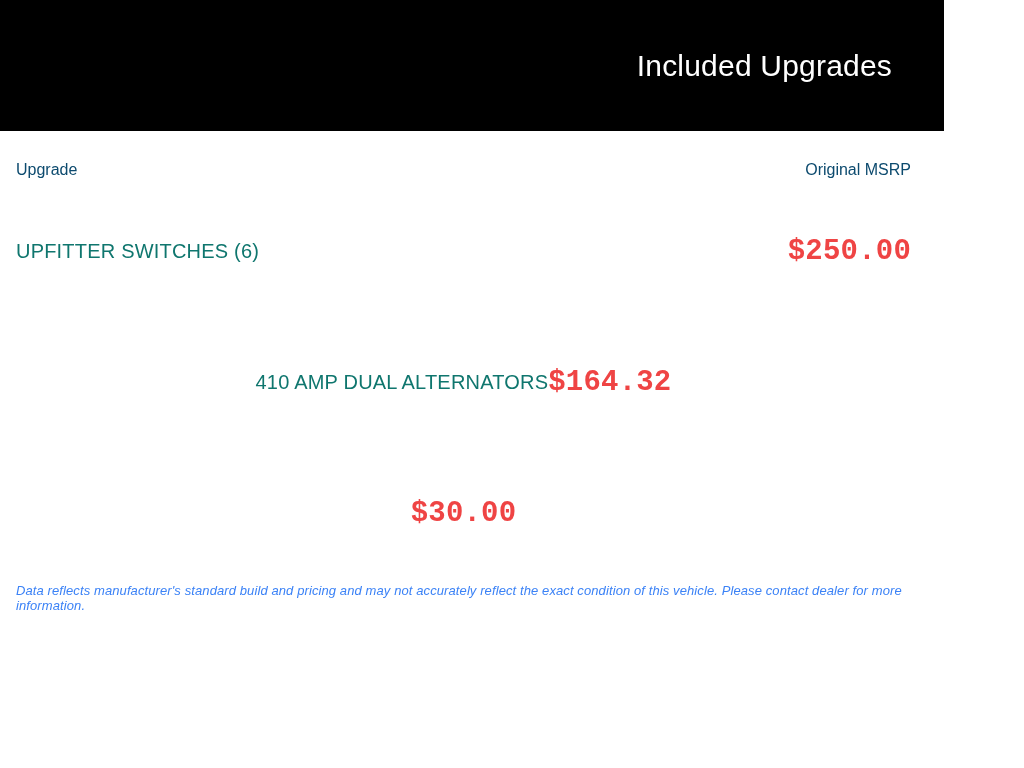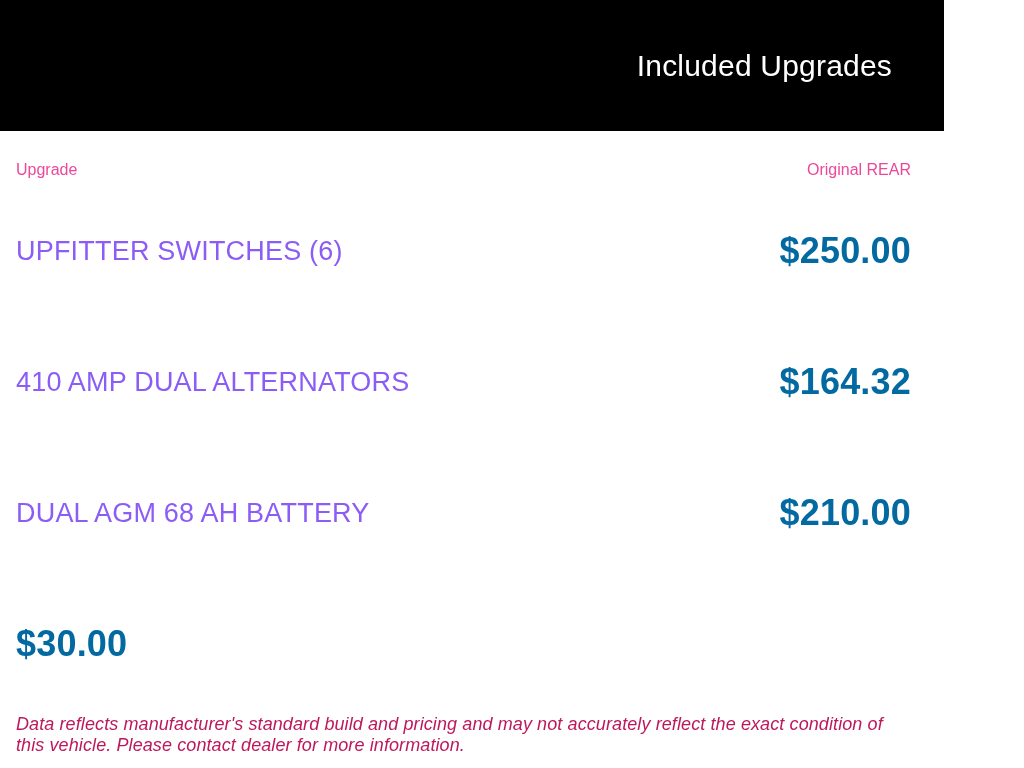--- a/index.html
+++ b/index.html
@@ -32,84 +32,81 @@
 
   .col-headers {
     margin-top: 30px;
     display: flex;
     justify-content: space-between;
     align-items: baseline;
     height: 19px;
   }
   .col-h {
     font-size: 16px;
-    color: #ec4899;
+    color: #0c4a6e;
     font-weight: 400;
   }
 
   .row {
     display: flex;
     justify-content: space-between;
     align-items: center;
     height: 36px;
   }
   .row.first { margin-top: 53px; }
-  .row.next  { margin-top: 95px; }
+  .row.next  { margin-top: 95px; justify-content: center; }
 
   .upgrade-name {
-    font-size: 27px;
-    color: #8b5cf6;
+    font-size: 20px;
+    color: #0f766e;
     font-weight: 400;
     letter-spacing: 0.2px;
   }
   .upgrade-price {
-    font-size: 36px;
-    color: #0369a1;
+    font-size: 29px;
+    color: #ef4444;
     font-weight: 700;
     letter-spacing: 0.2px;
+    font-family: Liberation Mono, monospace;
   }
 
   .disclaimer {
     margin-top: 52px;
-    font-size: 18px;
+    font-size: 13px;
     font-style: italic;
-    color: #be185d;
+    color: #3b82f6;
     letter-spacing: 0.1px;
   }
 </style>
 </head>
 <body>
 
 <div class="page">
 
   <header class="topbar">
     <h1 class="title">Included Upgrades</h1>
   </header>
 
   <main class="content">
 
     <div class="col-headers">
       <span class="col-h">Upgrade</span>
-      <span class="col-h">Original REAR</span>
+      <span class="col-h">Original MSRP</span>
     </div>
 
     <div class="row first">
       <span class="upgrade-name">UPFITTER SWITCHES (6)</span>
       <span class="upgrade-price">$250.00</span>
     </div>
 
     <div class="row next">
       <span class="upgrade-name">410 AMP DUAL ALTERNATORS</span>
       <span class="upgrade-price">$164.32</span>
     </div>
 
-    <div class="row next">
-      <span class="upgrade-name">DUAL AGM 68 AH BATTERY</span>
-      <span class="upgrade-price">$210.00</span>
-    </div>
 
     <div class="row next">
       <span class="upgrade-price">$30.00</span>
     </div>
 
     <p class="disclaimer">Data reflects manufacturer's standard build and pricing and may not accurately reflect the exact condition of this vehicle. Please contact dealer for more information.</p>
 
   </main>
 
 </div>

